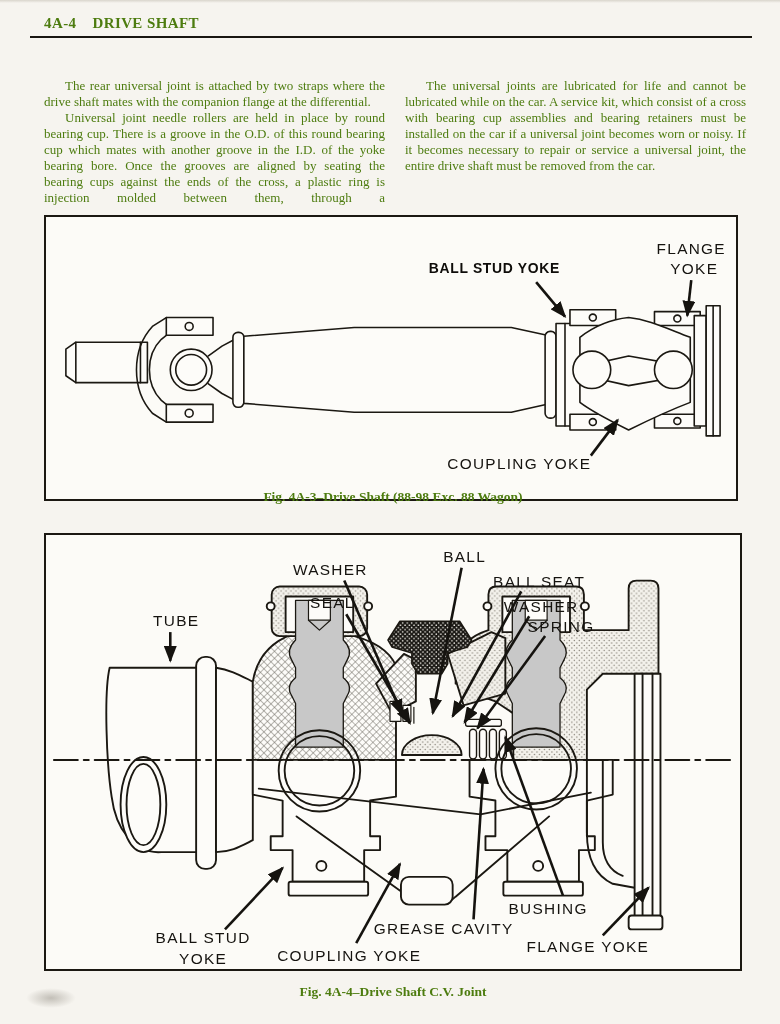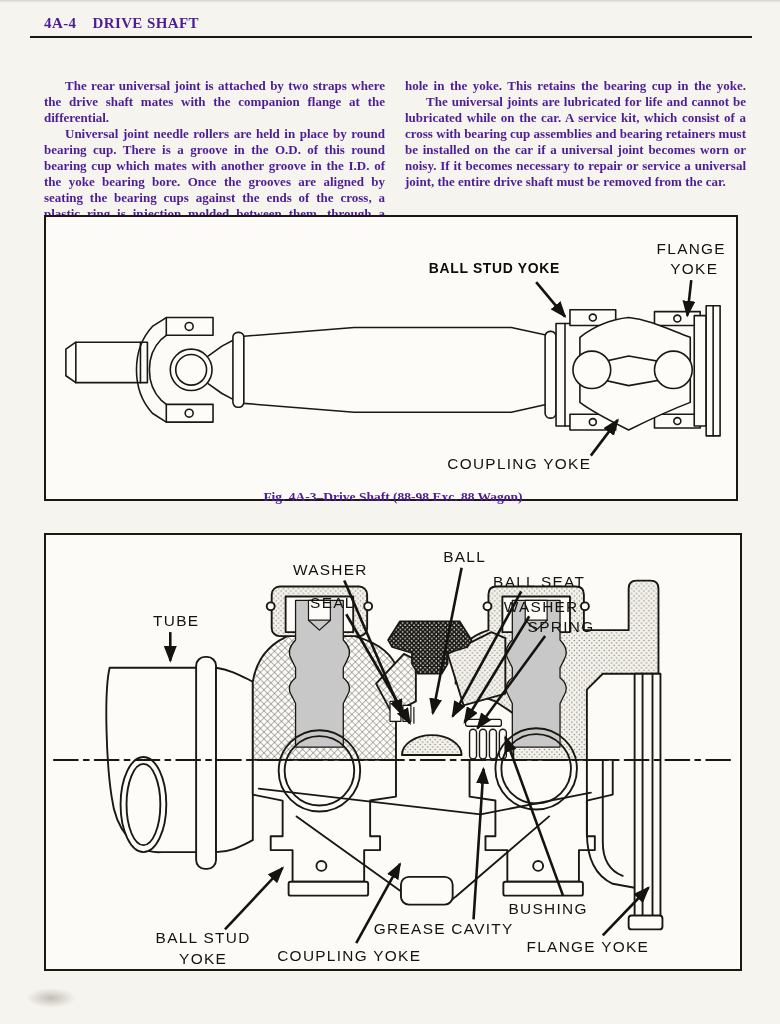--- a/index.html
+++ b/index.html
@@ -1,30 +1,30 @@
 <!DOCTYPE html>
 <html><head>
 <meta charset="utf-8">
 <style>
   html,body{margin:0;padding:0;}
   .page{
     position:relative;
     width:780px;height:1024px;
     background:#f6f4ef;
     font-family:"Liberation Serif", serif;
-    color:#4c1d95;
+    color:#4d7c0f;
     overflow:hidden;
   }
   .scan-edge{position:absolute;left:0;top:0;width:100%;height:3px;background:linear-gradient(#d9d5cc,transparent);}
   .header{position:absolute;left:44px;top:15px;font-weight:bold;font-size:15px;letter-spacing:.4px;white-space:nowrap;}
   .header .sec{margin-right:16px;}
   .rule{position:absolute;left:30px;top:36px;width:722px;height:2.4px;background:#191611;}
   .cols{position:absolute;left:44px;top:78px;width:702px;display:flex;gap:20px;}
   .col{width:341px;font-size:13px;line-height:16px;text-align:justify;}
-  .col p{margin:0;text-indent:21px;font-weight:bold;}
+  .col p{margin:0;text-indent:21px;}
   .col p.noindent{text-indent:0;}
   .col p.cont{text-align-last:justify;}
   .figure{position:absolute;background:#fcfbf7;border:2px solid #1b1812;box-sizing:border-box;}
   #fig1{left:44px;top:215px;width:694px;height:286px;}
   #fig2{left:44px;top:533px;width:698px;height:438px;}
   .figure svg{position:absolute;left:0;top:0;width:100%;height:100%;}
   .caption{position:absolute;left:44px;width:698px;text-align:center;font-weight:bold;font-size:13.5px;}
   #cap1{top:489px;}
   #cap2{top:984px;}
   .fig-label{font-family:"Liberation Sans", sans-serif;font-size:15.5px;letter-spacing:1.3px;fill:#15130f;}
@@ -45,21 +45,20 @@
     <span class="sec">4A-4</span><span>DRIVE SHAFT</span>
   </div>
   <div class="rule"></div>
 
   <div class="cols">
     <div class="col">
       <p>The rear universal joint is attached by two straps where the drive shaft mates with the companion flange at the differential.</p>
       <p class="cont">Universal joint needle rollers are held in place by round bearing cup. There is a groove in the O.D. of this round bearing cup which mates with another groove in the I.D. of the yoke bearing bore. Once the grooves are aligned by seating the bearing cups against the ends of the cross, a plastic ring is injection molded between them, through a</p>
     </div>
     <div class="col">
-      <p class="noindent cont">hole in the yoke. This retains the bearing cup in the yoke.</p>
       <p>The universal joints are lubricated for life and cannot be lubricated while on the car. A service kit, which consist of a cross with bearing cup assemblies and bearing retainers must be installed on the car if a universal joint becomes worn or noisy. If it becomes necessary to repair or service a universal joint, the entire drive shaft must be removed from the car.</p>
     </div>
   </div>
 
   <div class="figure" id="fig1">
     <svg viewBox="0 0 694 286" preserveAspectRatio="none">
       <defs>
         <marker id="ah" markerUnits="userSpaceOnUse" markerWidth="17" markerHeight="13" refX="15" refY="6.5" orient="auto">
           <path d="M0,0 L17,6.5 L0,13 Z" fill="#15130f"></path>
         </marker>
@@ -232,15 +231,16 @@
       <line class="leader" stroke-width="2" x1="478" y1="57" x2="409" y2="183" marker-end="url(#ah2)"></line>
       <line class="leader" stroke-width="2" x1="486" y1="82" x2="421" y2="189" marker-end="url(#ah2)"></line>
       <line class="leader" stroke-width="2" x1="502" y1="102" x2="434" y2="195" marker-end="url(#ah2)"></line>
       <line class="leader" stroke-width="2" x1="180" y1="398" x2="238" y2="336" marker-end="url(#ah2)"></line>
       <line class="leader" stroke-width="2" x1="312" y1="412" x2="356" y2="332" marker-end="url(#ah2)"></line>
       <line class="leader" stroke-width="2" x1="430" y1="388" x2="440" y2="236" marker-end="url(#ah2)"></line>
       <line class="leader" stroke-width="2" x1="520" y1="364" x2="462" y2="204" marker-end="url(#ah2)"></line>
       <line class="leader" stroke-width="2" x1="560" y1="404" x2="606" y2="356" marker-end="url(#ah2)"></line>
     </svg>
   </div>
+  <div class="caption" id="cap2">Fig. 4A-4–Drive Shaft C.V. Joint</div>
 
   <div class="smudge"></div>
 </div>
 
 </body></html>

